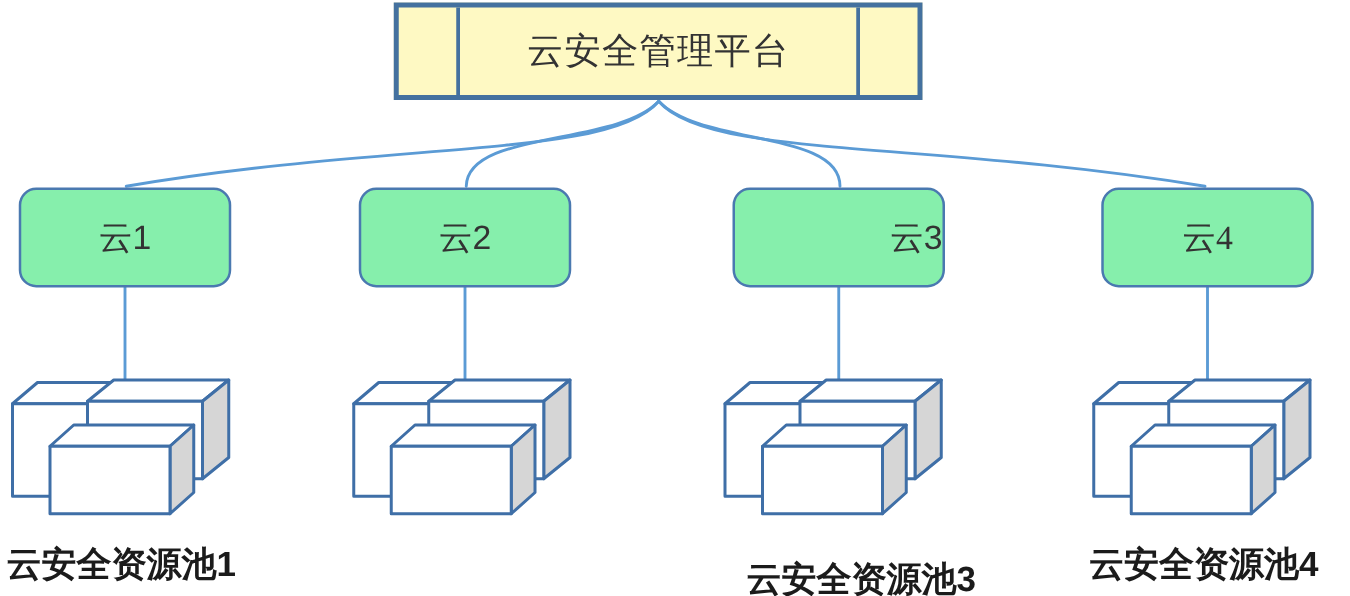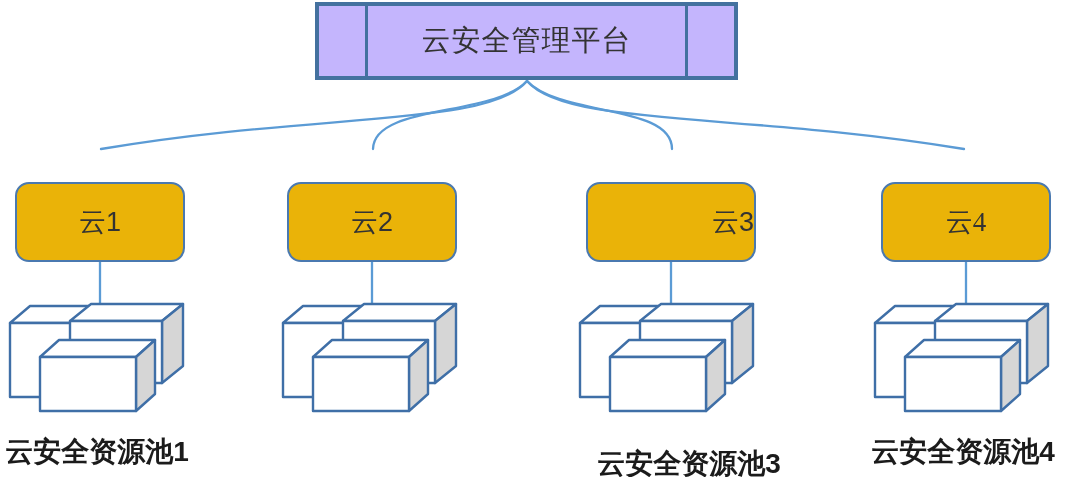--- a/index.html
+++ b/index.html
@@ -35,46 +35,45 @@
     fill: none;
     stroke: var(--connector);
     stroke-width: 2.3;
     stroke-linecap: round;
   }
 
   .platform {
     position: absolute;
     left: 315px; top: 2px;
     width: 423px; height: 78px;
-    background: #c4b5fd;
+    background: #fef9c3;
     border: 4px solid var(--platform-border);
     display: flex;
     z-index: 2;
   }
   .platform .cell-side { width: 49px; flex: 0 0 auto; }
   .platform .cell-side.left  { border-right: 3px solid var(--platform-border); }
   .platform .cell-side.right { border-left: 3px solid var(--platform-border); }
   .platform .cell-main {
     flex: 1 1 auto;
     display: flex; align-items: center; justify-content: center;
     font-size: 29px; font-weight: 500; color: var(--text-dark);
     letter-spacing: 1px;
   }
 
   .cloud-node {
     position: absolute;
     top: 150px;
     width: 170px; height: 80px;
-    background: #eab308;
+    background: #86efac;
     border: 2.5px solid var(--cloud-border);
     border-radius: 14px;
     display: flex; align-items: center; justify-content: center;
     font-size: 27px; font-weight: 500; color: var(--text-dark);
     z-index: 2;
-    margin-top: 32px;
   }
   .cloud-1 { left: 15px; }
   .cloud-2 { left: 287px; }
   .cloud-3 { left: 586px; justify-content: flex-end; }
   .cloud-4 { left: 881px; font-family: Liberation Serif, serif; }
 
   svg.pool-icon {
     position: absolute;
     top: 293px;
     width: 185px; height: 130px;

